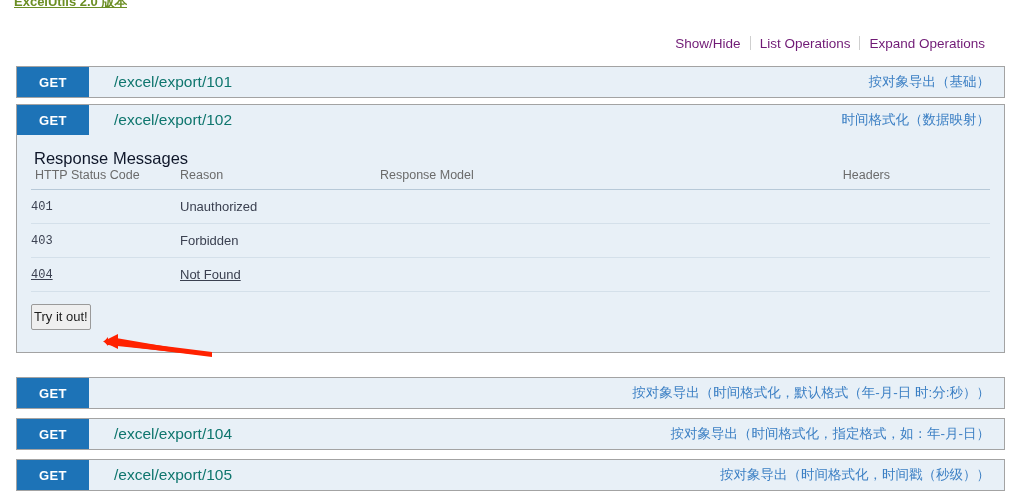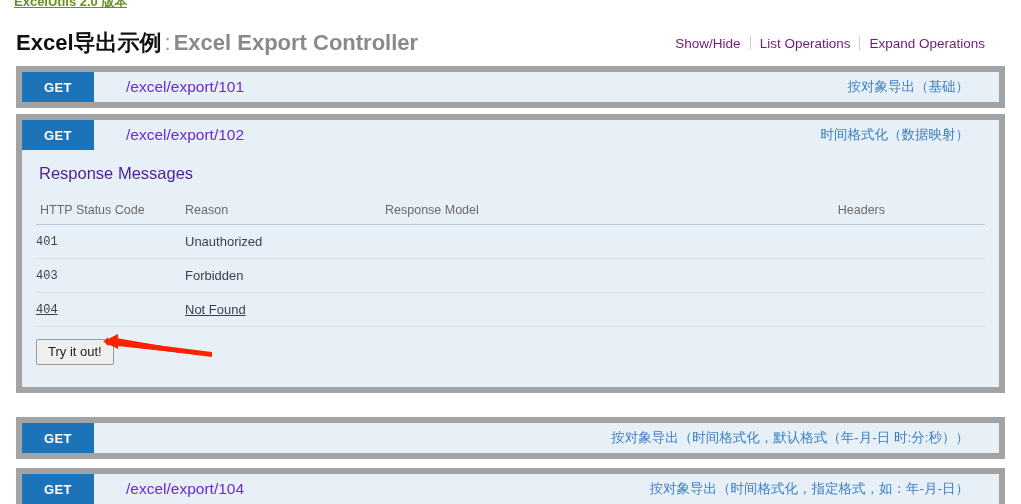--- a/index.html
+++ b/index.html
@@ -87,21 +87,21 @@
     display: inline-block;
     width: 1px;
     height: 14px;
     background: #cfcfcf;
     vertical-align: -2px;
   }
 
   
   .op {
     margin: 0 16px 6px 16px;
-    border: 6px solid #a3a3a3;
+    border: 1px solid #a3a3a3;
     background: #e8f0f7;
     position: relative;
   }
   .op-head {
     height: 30px;
     display: flex;
     align-items: stretch;
     position: relative;
   }
   .op-method {
@@ -111,46 +111,46 @@
     color: #ffffff;
     font-size: 13px;
     font-weight: bold;
     letter-spacing: .4px;
     display: flex;
     align-items: center;
     justify-content: center;
   }
   .op-path {
     flex: 0 0 auto;
-    padding-left: 32px;
+    padding-left: 25px;
     display: flex;
     align-items: center;
     font-size: 15.5px;
-    color: #6d28d9;
+    color: #0f766e;
   }
   .op-desc {
     flex: 1 1 auto;
     display: flex;
     align-items: center;
     justify-content: flex-end;
-    padding-right: 30px;
+    padding-right: 14px;
     font-size: 13.5px;
     color: #3b7fc4;
     white-space: nowrap;
   }
 
   
   .op-body {
     padding: 10px 14px 22px 14px;
     background: #e8f0f7;
   }
   .section-title {
     font-size: 16.5px;
-    color: #4c1d95;
-    margin: 4px 0 20px 3px;
+    color: #0f172a;
+    margin: 4px 0 0 3px;
     font-weight: normal;
   }
   table.resp {
     width: 100%;
     border-collapse: collapse;
     font-size: 12.5px;
   }
   table.resp th {
     text-align: left;
     font-weight: normal;
@@ -186,21 +186,21 @@
     height: 26px;
   }
   .tryout-btn {
     display: inline-block;
     font-family: "Liberation Sans", sans-serif;
     font-size: 13px;
     color: #1d1d1d;
     background: #efefef;
     border: 1px solid #9a9a9a;
     border-radius: 2px;
-    padding: 5px 11px;
+    padding: 5px 2px;
     line-height: 14px;
     cursor: pointer;
   }
 
   
   .arrow-svg {
     position: absolute;
     left: 0;
     top: 0;
     width: 1021px;
@@ -211,23 +211,20 @@
 </head>
 <body>
 
 <div class="top-link-strip">
   <a href="#">ExcelUtils 2.0 版本</a>
 </div>
 
 <div class="wrap">
 
   <div class="resource-head">
-    <div class="resource-title">
-      <span class="tname">Excel导出示例</span><span class="tcolon">:</span><span class="tdesc">Excel Export Controller</span>
-    </div>
     <div class="resource-options">
       <a href="#">Show/Hide</a><span class="sep"></span><a href="#">List Operations</a><span class="sep"></span><a href="#">Expand Operations</a>
     </div>
   </div>
 
   <div class="op" style="margin-top:4px;">
     <div class="op-head">
       <div class="op-method">GET</div>
       <div class="op-path">/excel/export/101</div>
       <div class="op-desc">按对象导出（基础）</div>

